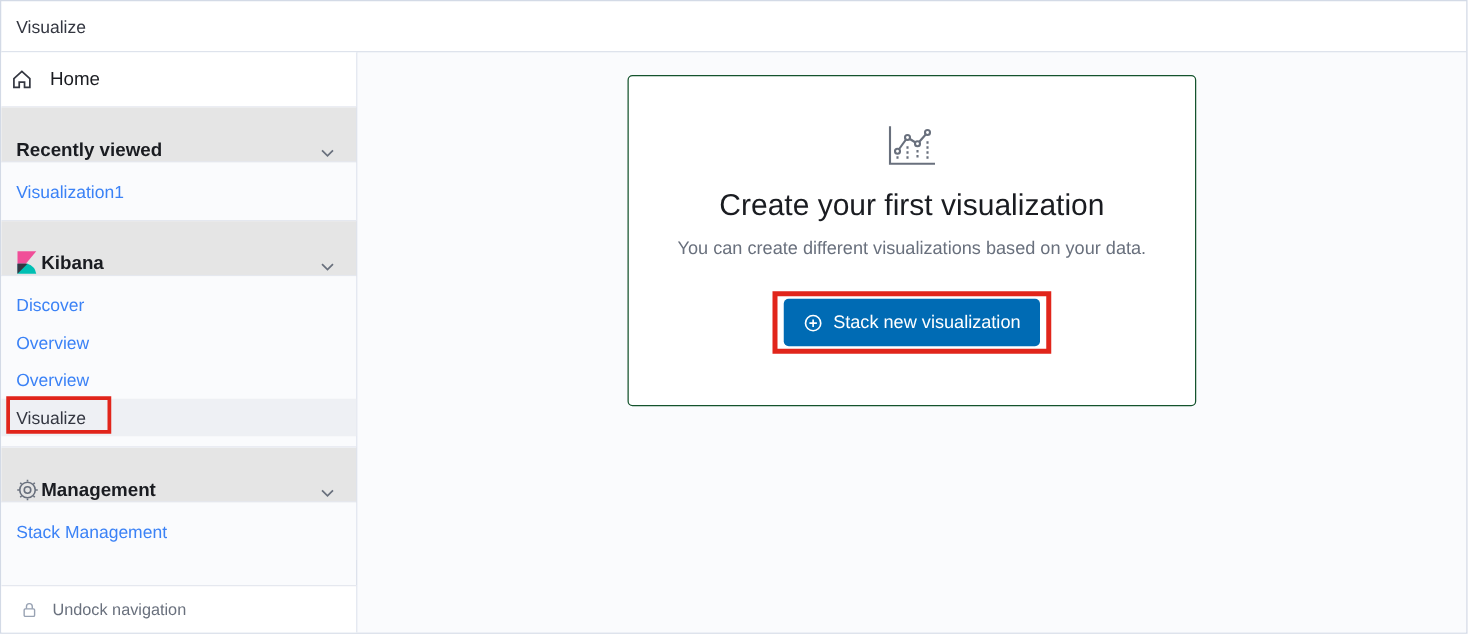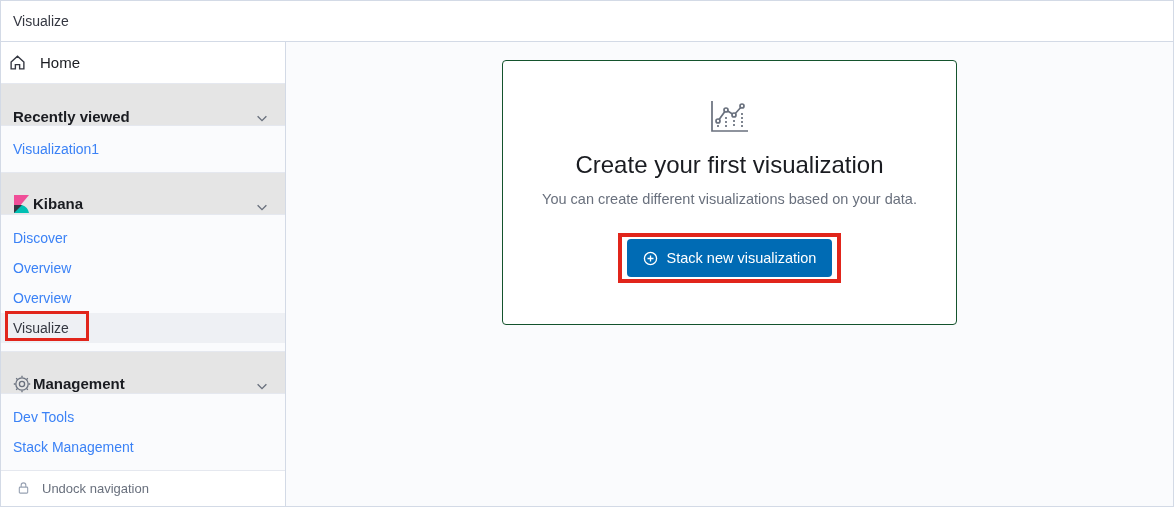--- a/index.html
+++ b/index.html
@@ -267,21 +267,20 @@
           <path d="M9 2.2 L9 0.8 M9 17.2 L9 15.8 M15.8 9 L17.2 9 M0.8 9 L2.2 9 M13.8 4.2 L14.8 3.2 M3.2 14.8 L4.2 13.8 M13.8 13.8 L14.8 14.8 M3.2 3.2 L4.2 4.2"></path>
           <circle cx="9" cy="9" r="6.2"></circle>
         </svg>
         <span class="section-title">Management</span>
       </div>
       <svg class="chevron" viewBox="0 0 16 16" fill="none" stroke="currentColor" stroke-width="1.6">
         <path d="M3 6 L8 11 L13 6"></path>
       </svg>
     </div>
     <div class="nav-list" style="border-bottom:none;">
-      <a class="nav-item">Dev Tools</a>
       <a class="nav-item">Stack Management</a>
     </div>
 
     <div class="undock-row">
       <svg class="lock-icon" viewBox="0 0 14 14" fill="none" stroke="currentColor" stroke-width="1.2">
         <rect x="2.5" y="6" width="9" height="6.5" rx="1"></rect>
         <path d="M4.5 6 L4.5 4 A2.5 2.5 0 0 1 9.5 4 L9.5 6"></path>
       </svg>
       <span class="undock-label">Undock navigation</span>
     </div>

